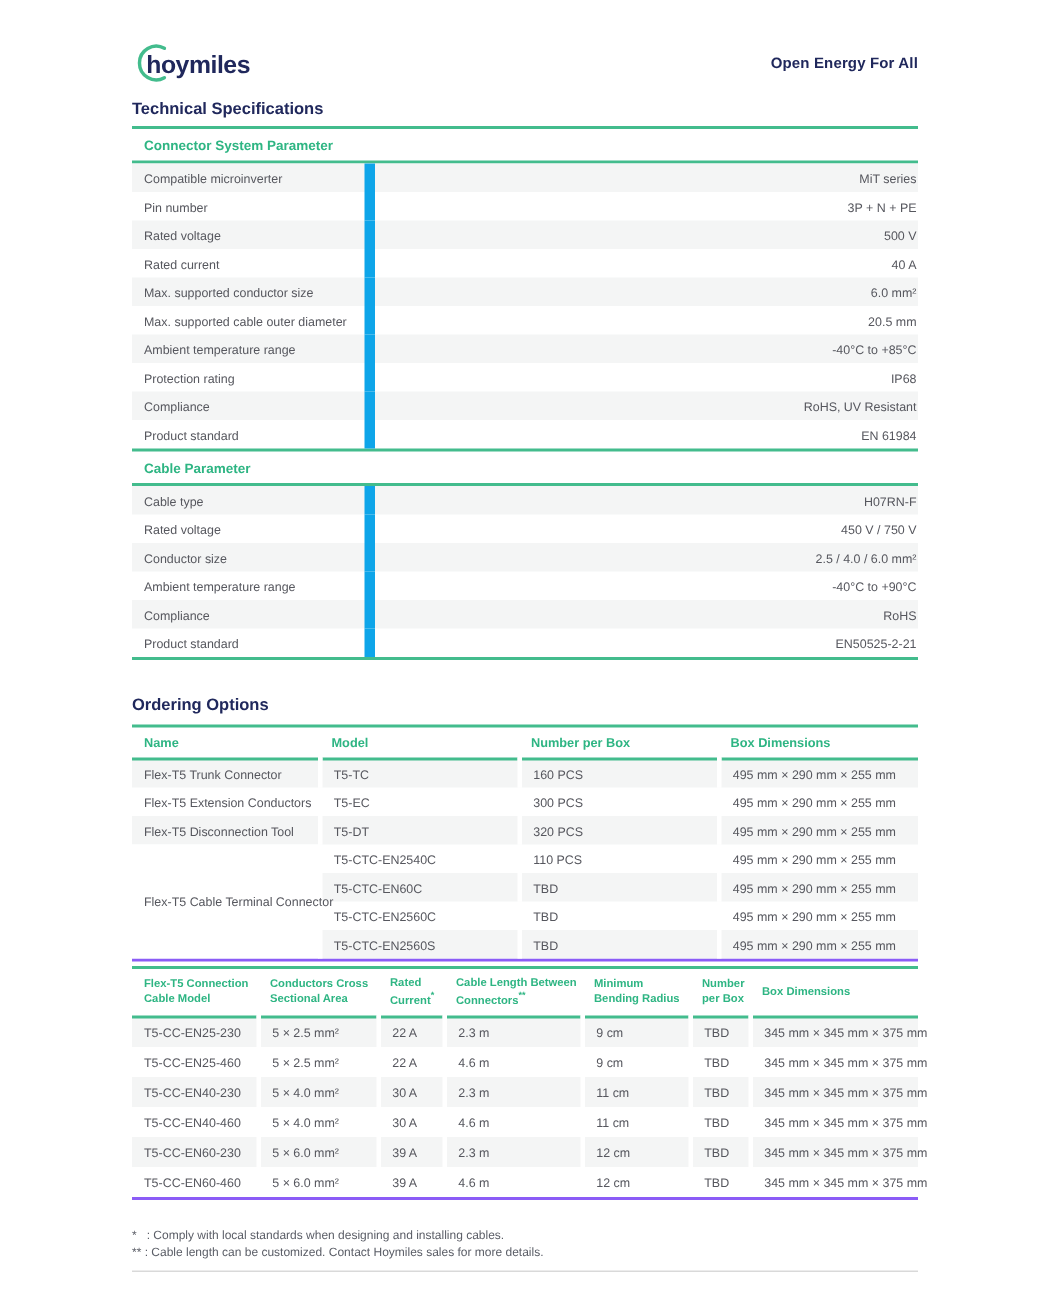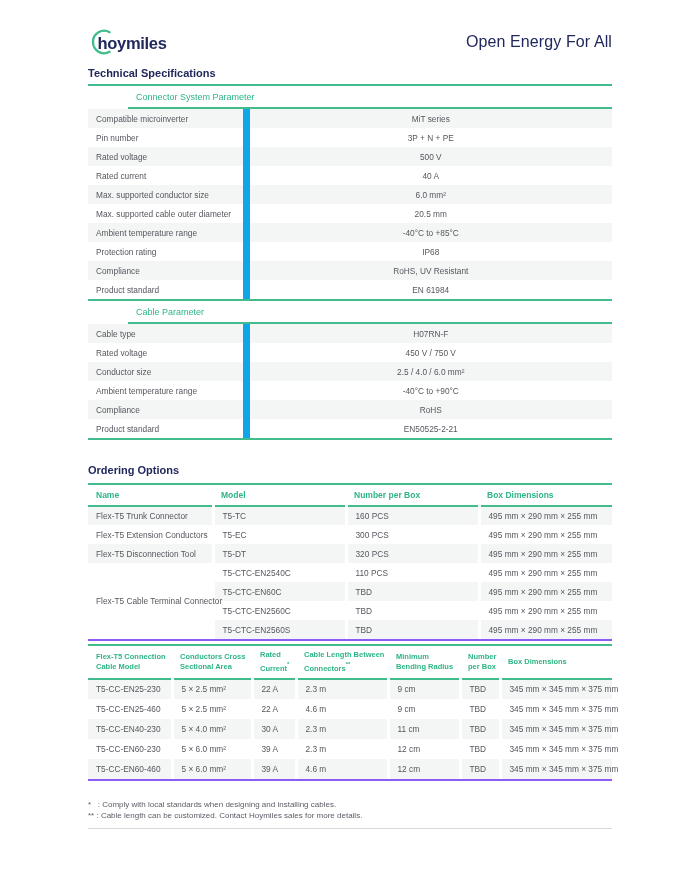--- a/index.html
+++ b/index.html
@@ -4,37 +4,37 @@
 <style>
   * { box-sizing: border-box; }
   html, body { margin: 0; padding: 0; background: #ffffff; }
   .page {
     width: 700px; height: 869px; background: #fff; position: relative;
     font-family: "Liberation Sans", sans-serif; color: #56575e;
     padding: 26px 88px 0 88px; overflow: hidden;
   }
   
   .header-row { display: flex; justify-content: space-between; align-items: center; height: 32px; text-align: center; }
-  .tagline { font-size: 16px; font-weight: normal; color: #20285c; letter-spacing: 0.1px; }
+  .tagline { font-size: 10px; font-weight: bold; color: #20285c; letter-spacing: 0.1px; }
   
   .doc-title {
     margin-top: 9px; font-size: 11px; font-weight: bold; color: #20285c;
     padding-bottom: 5px; border-bottom: 2px solid #43bc8d;
   }
   .order-title { margin-top: 24px; margin-bottom: 7px; border-bottom: none; padding-bottom: 0; }
   
   .spec-section { border-bottom: 2px solid #43bc8d; }
   .section-header {
-    font-size: 9px; font-weight: normal; color: #2eb583;
-    padding: 6px 8px 5px 8px; border-bottom: 2px solid #43bc8d; margin-left: 40px;
+    font-size: 9px; font-weight: bold; color: #2eb583;
+    padding: 6px 8px 5px 8px; border-bottom: 2px solid #43bc8d;
   }
   table { width: 100%; border-collapse: collapse; table-layout: fixed; }
   td { height: 19px; font-size: 8.3px; color: #56575e; vertical-align: middle; white-space: nowrap; }
   .spec-table .label-cell { padding-left: 8px; border-right: 7px solid #0ea5e9; }
-  .spec-table .value-cell { text-align: center; }
+  .spec-table .value-cell { text-align: right; }
   .spec-table tbody tr:nth-child(odd) td { background: #f4f5f5; }
   
   .order-block { border-top: 2px solid #43bc8d; border-bottom: 2px solid #8b5cf6; }
   .order-block.first { margin-bottom: 3px; }
   th {
     text-align: left; font-weight: bold; color: #2eb583; vertical-align: middle;
     padding: 4px 2px 4px 8px; border-bottom: 2px solid #43bc8d;
   }
   #connector-table th { font-size: 8.5px; height: 21px; }
   #cable-table th { font-size: 7.5px; line-height: 10px; height: 31px; }
@@ -259,20 +259,29 @@
           <tr>
             <td>T5-CC-EN40-230</td>
             <td>5 × 4.0 mm²</td>
             <td>30 A</td>
             <td>2.3 m</td>
             <td>11 cm</td>
             <td>TBD</td>
             <td>345 mm × 345 mm × 375 mm</td>
           </tr>
           <tr>
+            <td>T5-CC-EN40-460</td>
+            <td>5 × 4.0 mm²</td>
+            <td>30 A</td>
+            <td>4.6 m</td>
+            <td>11 cm</td>
+            <td>TBD</td>
+            <td>345 mm × 345 mm × 375 mm</td>
+          </tr>
+          <tr>
             <td>T5-CC-EN60-230</td>
             <td>5 × 6.0 mm²</td>
             <td>39 A</td>
             <td>2.3 m</td>
             <td>12 cm</td>
             <td>TBD</td>
             <td>345 mm × 345 mm × 375 mm</td>
           </tr>
           <tr>
             <td>T5-CC-EN60-460</td>

